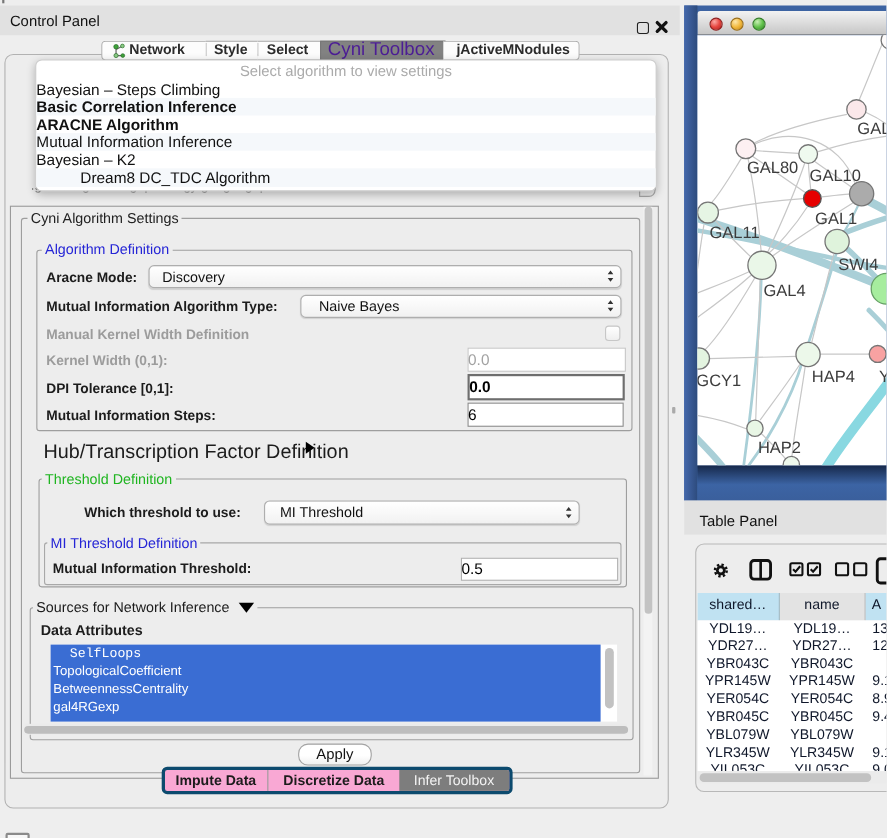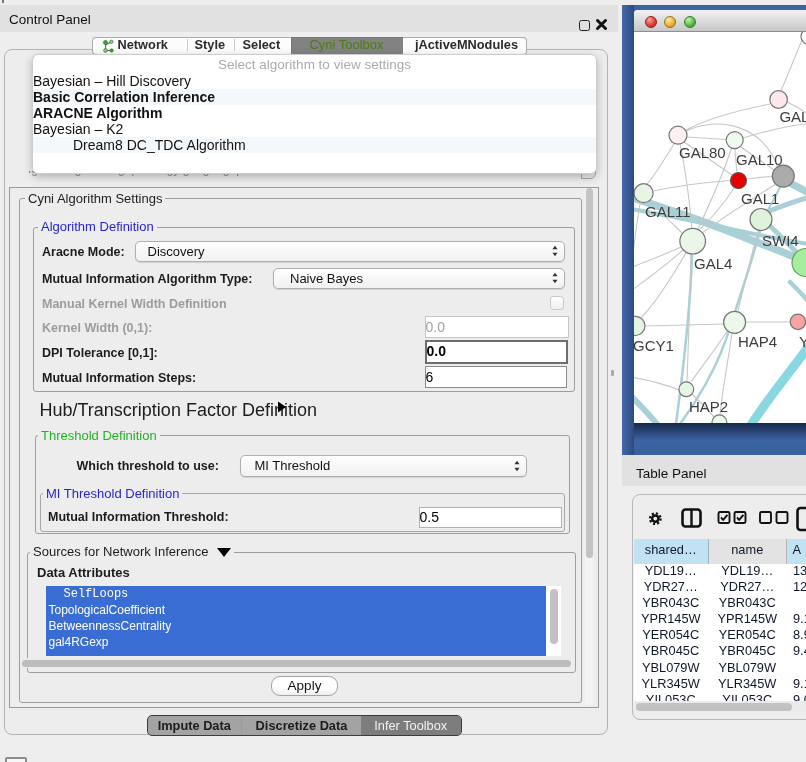--- a/index.html
+++ b/index.html
@@ -42,21 +42,21 @@
   <svg class="abs" style="left:10px;top:2.5px;" width="13" height="14" viewBox="0 0 13 14">
     <path d="M3.5,3.5 L3.5,11.5 M3.5,6 L9,3 M3.5,11.5 L9,11.5" stroke="#666" stroke-width="1.1" fill="none"></path>
     <circle cx="3.5" cy="3.5" r="2.1" fill="#3fa23c" stroke="#256b23" stroke-width="0.6"></circle>
     <circle cx="9.3" cy="2.8" r="1.7" fill="#8ccc87" stroke="#256b23" stroke-width="0.6"></circle>
     <circle cx="3.5" cy="11.5" r="1.9" fill="#8ccc87" stroke="#256b23" stroke-width="0.6"></circle>
     <circle cx="9.6" cy="11.5" r="1.7" fill="#3fa23c" stroke="#256b23" stroke-width="0.6"></circle>
   </svg>
   <div class="abs" style="left:26px;top:0;width:66px;line-height:16.5px;font-size:12.8px;font-weight:bold;color:#2b2b2b;">Network</div>
   <div class="abs" style="left:103px;top:0;width:40px;line-height:16.5px;font-size:12.8px;font-weight:bold;color:#2b2b2b;">Style</div>
   <div class="abs" style="left:151px;top:0;width:48px;line-height:16.5px;font-size:12.8px;font-weight:bold;color:#2b2b2b;">Select</div>
-  <div class="abs" style="left:199px;top:0;width:112px;line-height:16.5px;font-size:13px;color:#4d7c0f;text-align:center;">Cyni Toolbox</div>
+  <div class="abs" style="left:199px;top:0;width:112px;line-height:16.5px;font-size:17px;color:#4c1d95;text-align:center;">Cyni Toolbox</div>
   <div class="abs" style="left:316px;top:0;width:118px;line-height:16.5px;font-size:12.8px;font-weight:bold;color:#2b2b2b;text-align:center;">jActiveMNodules</div>
 </div>
 
 <div class="abs" style="left:9px;top:187px;width:588px;height:519px;border:1px solid #9a9a9a;"></div>
 
 <div class="abs" style="left:585px;top:188px;width:8px;height:517px;background:#f3f3f3;"></div>
 <div class="abs" style="left:585.5px;top:188px;width:7px;height:370px;background:#c3c3c3;border-radius:4px;"></div>
 
 <div class="abs" style="left:611px;top:370px;width:3px;height:6px;background:#aaa;border-radius:1px;"></div>
 
@@ -122,42 +122,43 @@
     <div style="height:16.2px;line-height:16.2px;padding-left:3px;">gal4RGexp</div>
   </div>
   <div class="abs" style="left:504.5px;top:3px;width:8px;height:55px;background:#c2c2c2;border-radius:4px;"></div>
 </div>
 
 <div class="abs" style="left:22px;top:658px;width:548px;height:10px;background:#ebebeb;"></div>
 <div class="abs" style="left:22px;top:660px;width:549px;height:7px;background:#bdbdbd;border-radius:3.5px;"></div>
 
 <div class="abs" style="left:271px;top:676px;width:65px;height:18px;background:linear-gradient(#ffffff,#ffffff 55%,#f0f0f0);border:1px solid #a4a4a4;border-radius:9px;text-align:center;line-height:18px;font-size:13.5px;color:#111;">Apply</div>
 
-<div class="abs" style="left:146.5px;top:715px;width:313px;height:19px;border:1px solid #0c4a6e;border-radius:5px;background:#a3a3a3;overflow:hidden;">
+<div class="abs" style="left:146.5px;top:697px;width:313px;height:19px;border:3px solid #0c4a6e;border-radius:5px;background:#f9a8d4;overflow:hidden;">
   <div class="abs" style="left:0;top:0;width:93.5px;height:19px;line-height:19px;text-align:center;font-size:12.8px;font-weight:bold;color:#1c1c1c;">Impute Data</div>
   <div class="abs" style="left:93.5px;top:0;width:1px;height:19px;background:#9b9b9b;"></div>
   <div class="abs" style="left:94.5px;top:0;width:119px;height:19px;line-height:19px;text-align:center;font-size:12.8px;font-weight:bold;color:#1c1c1c;">Discretize Data</div>
   <div class="abs" style="left:213.5px;top:0;width:99.5px;height:19px;line-height:19px;text-align:center;font-size:12.8px;background:#7d7d7d;color:#f3f3f3;">Infer Toolbox</div>
 </div>
 
 <div class="abs" style="left:5px;top:757px;width:18px;height:8px;background:#f7f7f7;border:2px solid #8a8a8a;border-radius:2px;"></div>
 
 <div class="abs" style="left:28px;top:171px;width:250px;height:5px;overflow:hidden;z-index:5;">
   <div style="margin-top:-9px;font-size:12px;color:#8f8f8f;">Ignore algorithm gap biology gadget gap</div>
 </div>
 
 <div class="abs" style="left:581px;top:87px;width:13px;height:43px;border:1px solid #a8a8a8;background:#f4f4f4;z-index:4;"></div>
 <div class="abs" style="left:577.5px;top:101px;width:11px;height:23px;border-radius:5.5px;background:linear-gradient(#7db0e2,#4583c6 50%,#3a77ba);z-index:5;"></div>
 <div class="abs" style="left:581px;top:142px;width:13px;height:35px;border:1px solid #a8a8a8;border-radius:0 0 6px 0;background:#ededed;z-index:4;"></div>
 
 <div class="abs" style="left:32px;top:53.5px;width:563px;height:118px;background:#fff;border:1px solid #cdcdcd;border-radius:6px;box-shadow:0 3px 8px rgba(0,0,0,0.25);z-index:50;font-size:14px;color:#111;">
   <div style="height:18px;line-height:19px;text-align:center;color:#ababab;font-size:13.5px;">Select algorithm to view settings</div>
-  <div style="height:16.2px;line-height:16.2px;">Bayesian – Hill Discovery</div>
+  <div style="height:16.2px;line-height:16.2px;">Bayesian – Steps Climbing</div>
   <div style="height:16.2px;line-height:16.2px;background:#f5f8fb;font-weight:bold;">Basic Correlation Inference</div>
   <div style="height:16.2px;line-height:16.2px;font-weight:bold;">ARACNE Algorithm</div>
+  <div style="height:16.2px;line-height:16.2px;background:#f5f8fb;">Mutual Information Inference</div>
   <div style="height:16.2px;line-height:16.2px;">Bayesian – K2</div>
   <div style="height:16.2px;line-height:16.2px;background:#f5f8fb;padding-left:40px;">Dream8 DC_TDC Algorithm</div>
 </div>
 
 <div class="abs" style="left:622px;top:5px;width:184px;height:450px;background:#3c63a2;">
   <div class="abs" style="left:0;top:0;width:12px;height:450px;background:linear-gradient(to right,#4468ab,#2d4b7d);"></div>
   <div class="abs" style="left:12px;top:418px;width:172px;height:32px;background:linear-gradient(#16284a,#3c64a4 55%,#3a5f9c);"></div>
 </div>
 
 <div class="abs" style="left:634px;top:9.5px;width:172px;height:21.5px;background:linear-gradient(#f2f2f2,#c7c7c7);border-bottom:1px solid #8e8e8e;border-radius:3px 0 0 0;">

